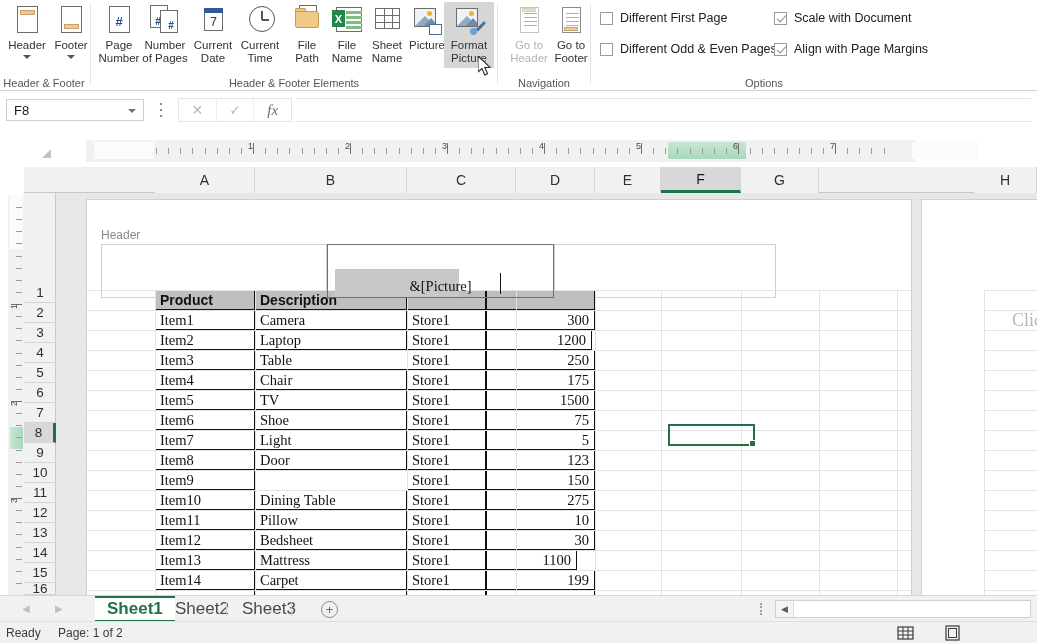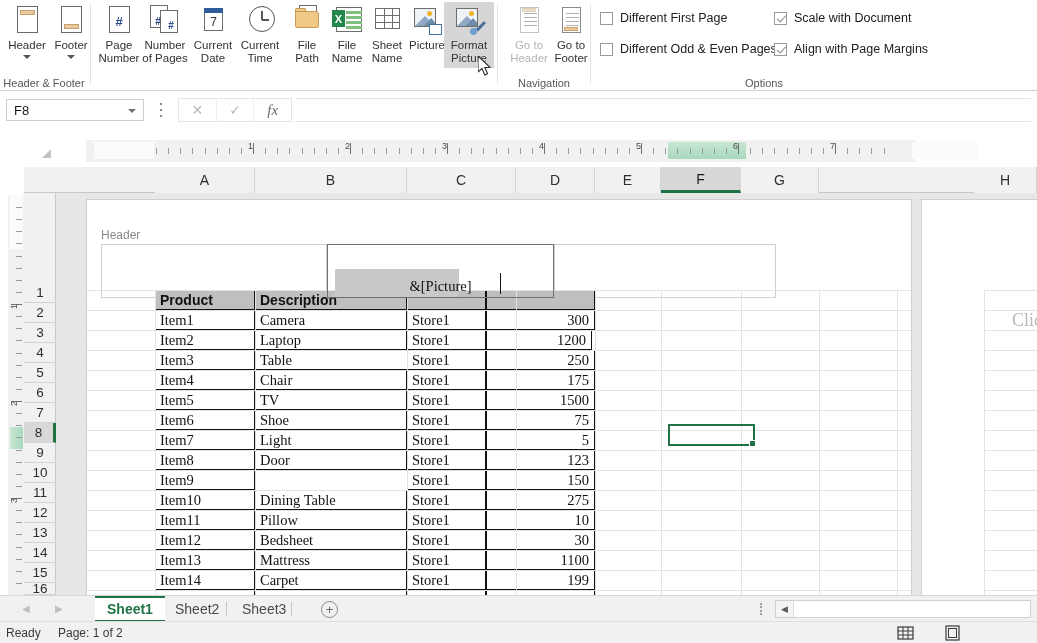--- a/index.html
+++ b/index.html
@@ -216,21 +216,21 @@
                    width: 5px; height: 5px; background: #217346; border: 1px solid #fff; }
 
   .p2txt { position: absolute; font-size: 18px; color: #b9b9b9;
            font-family: "Liberation Serif", serif; }
 
   
   #tabbar { position: absolute; left: 0; top: 595px; width: 1037px; height: 26px;
             background: #f1f1f1; border-top: 1px solid #d6d6d6; }
   .navarr { position: absolute; top: 7px; font-size: 10px; color: #c0c0c0; }
   .stab { position: absolute; top: 0; height: 26px; display: flex; align-items: center;
-          padding: 0 12px; font-size: 14px; color: #4a4a4a; }
+          padding: 0 12px; font-size: 17px; color: #4a4a4a; }
   .stab.active { background: #fff; color: #217346; font-weight: bold;
                  border-top: 2px solid #217346; border-bottom: 2px solid #217346; }
   .tabdiv { position: absolute; top: 6px; width: 1px; height: 14px; background: #c8c8c8; }
   #addsheet { position: absolute; left: 321px; top: 5px; width: 17px; height: 17px;
               border: 1.3px solid #8a8a8a; border-radius: 50%;
               display: flex; align-items: center; justify-content: center;
               font-size: 13px; color: #6a6a6a; line-height: 1; }
   #hsbar { position: absolute; left: 775px; top: 4px; width: 256px; height: 18px;
            border: 1px solid #d0d0d0; background: #fff; display: flex; align-items: center; }
   #hsbar .lft { width: 18px; height: 16px; display: flex; align-items: center;
@@ -357,20 +357,21 @@
           <div class="picfrm">
               <div class="picsun"></div>
               <div class="picmt"></div>
               <div class="picmt2"></div>
             </div>
           <div class="brush"></div>
         </div>
         <div class="lbl">Format
 Picture</div>
       </div>
+      <div class="grp-label">Header &amp; Footer Elements</div>
     </div>
     <div class="rb-sep" style="left:497px"></div>
 
     <div class="rb-group" style="left:500px;width:88px">
       <div class="rb-btn disabled" style="left:4px">
         <div class="ico">
           <div class="hf-doc" style="border-color:#c4c4c4">
             <i style="top:5px"></i>
               <i style="top:9px"></i>
               <i style="top:13px"></i>
@@ -672,21 +673,21 @@
           <div class="trow" style="top: 240px;">
             <div class="tcell txt" style="left: 0px; width: 100px;">Item12</div>
             <div class="tcell txt" style="left: 100px; width: 152px;">Bedsheet</div>
             <div class="tcell txt" style="left: 252px; width: 79px;">Store1</div>
             <div class="tcell num" style="left: 331px; width: 109px;">30</div>
           </div>
           <div class="trow" style="top: 260px;">
             <div class="tcell txt" style="left: 0px; width: 100px;">Item13</div>
             <div class="tcell txt" style="left: 100px; width: 152px;">Mattress</div>
             <div class="tcell txt" style="left: 252px; width: 79px;">Store1</div>
-            <div class="tcell num" style="left: 331px; width: 109px;">1100</div>
+            <div class="tcell num" style="left: 331px; width: 91px;">1100</div>
           </div>
           <div class="trow" style="top: 280px;">
             <div class="tcell txt" style="left: 0px; width: 100px;">Item14</div>
             <div class="tcell txt" style="left: 100px; width: 152px;">Carpet</div>
             <div class="tcell txt" style="left: 252px; width: 79px;">Store1</div>
             <div class="tcell num" style="left: 331px; width: 109px;">199</div>
           </div>
           <div class="trow" style="top: 300px;">
             <div class="tcell txt" style="left: 0px; width: 100px;">Item15</div>
             <div class="tcell txt" style="left: 100px; width: 152px;">Curtain</div>

